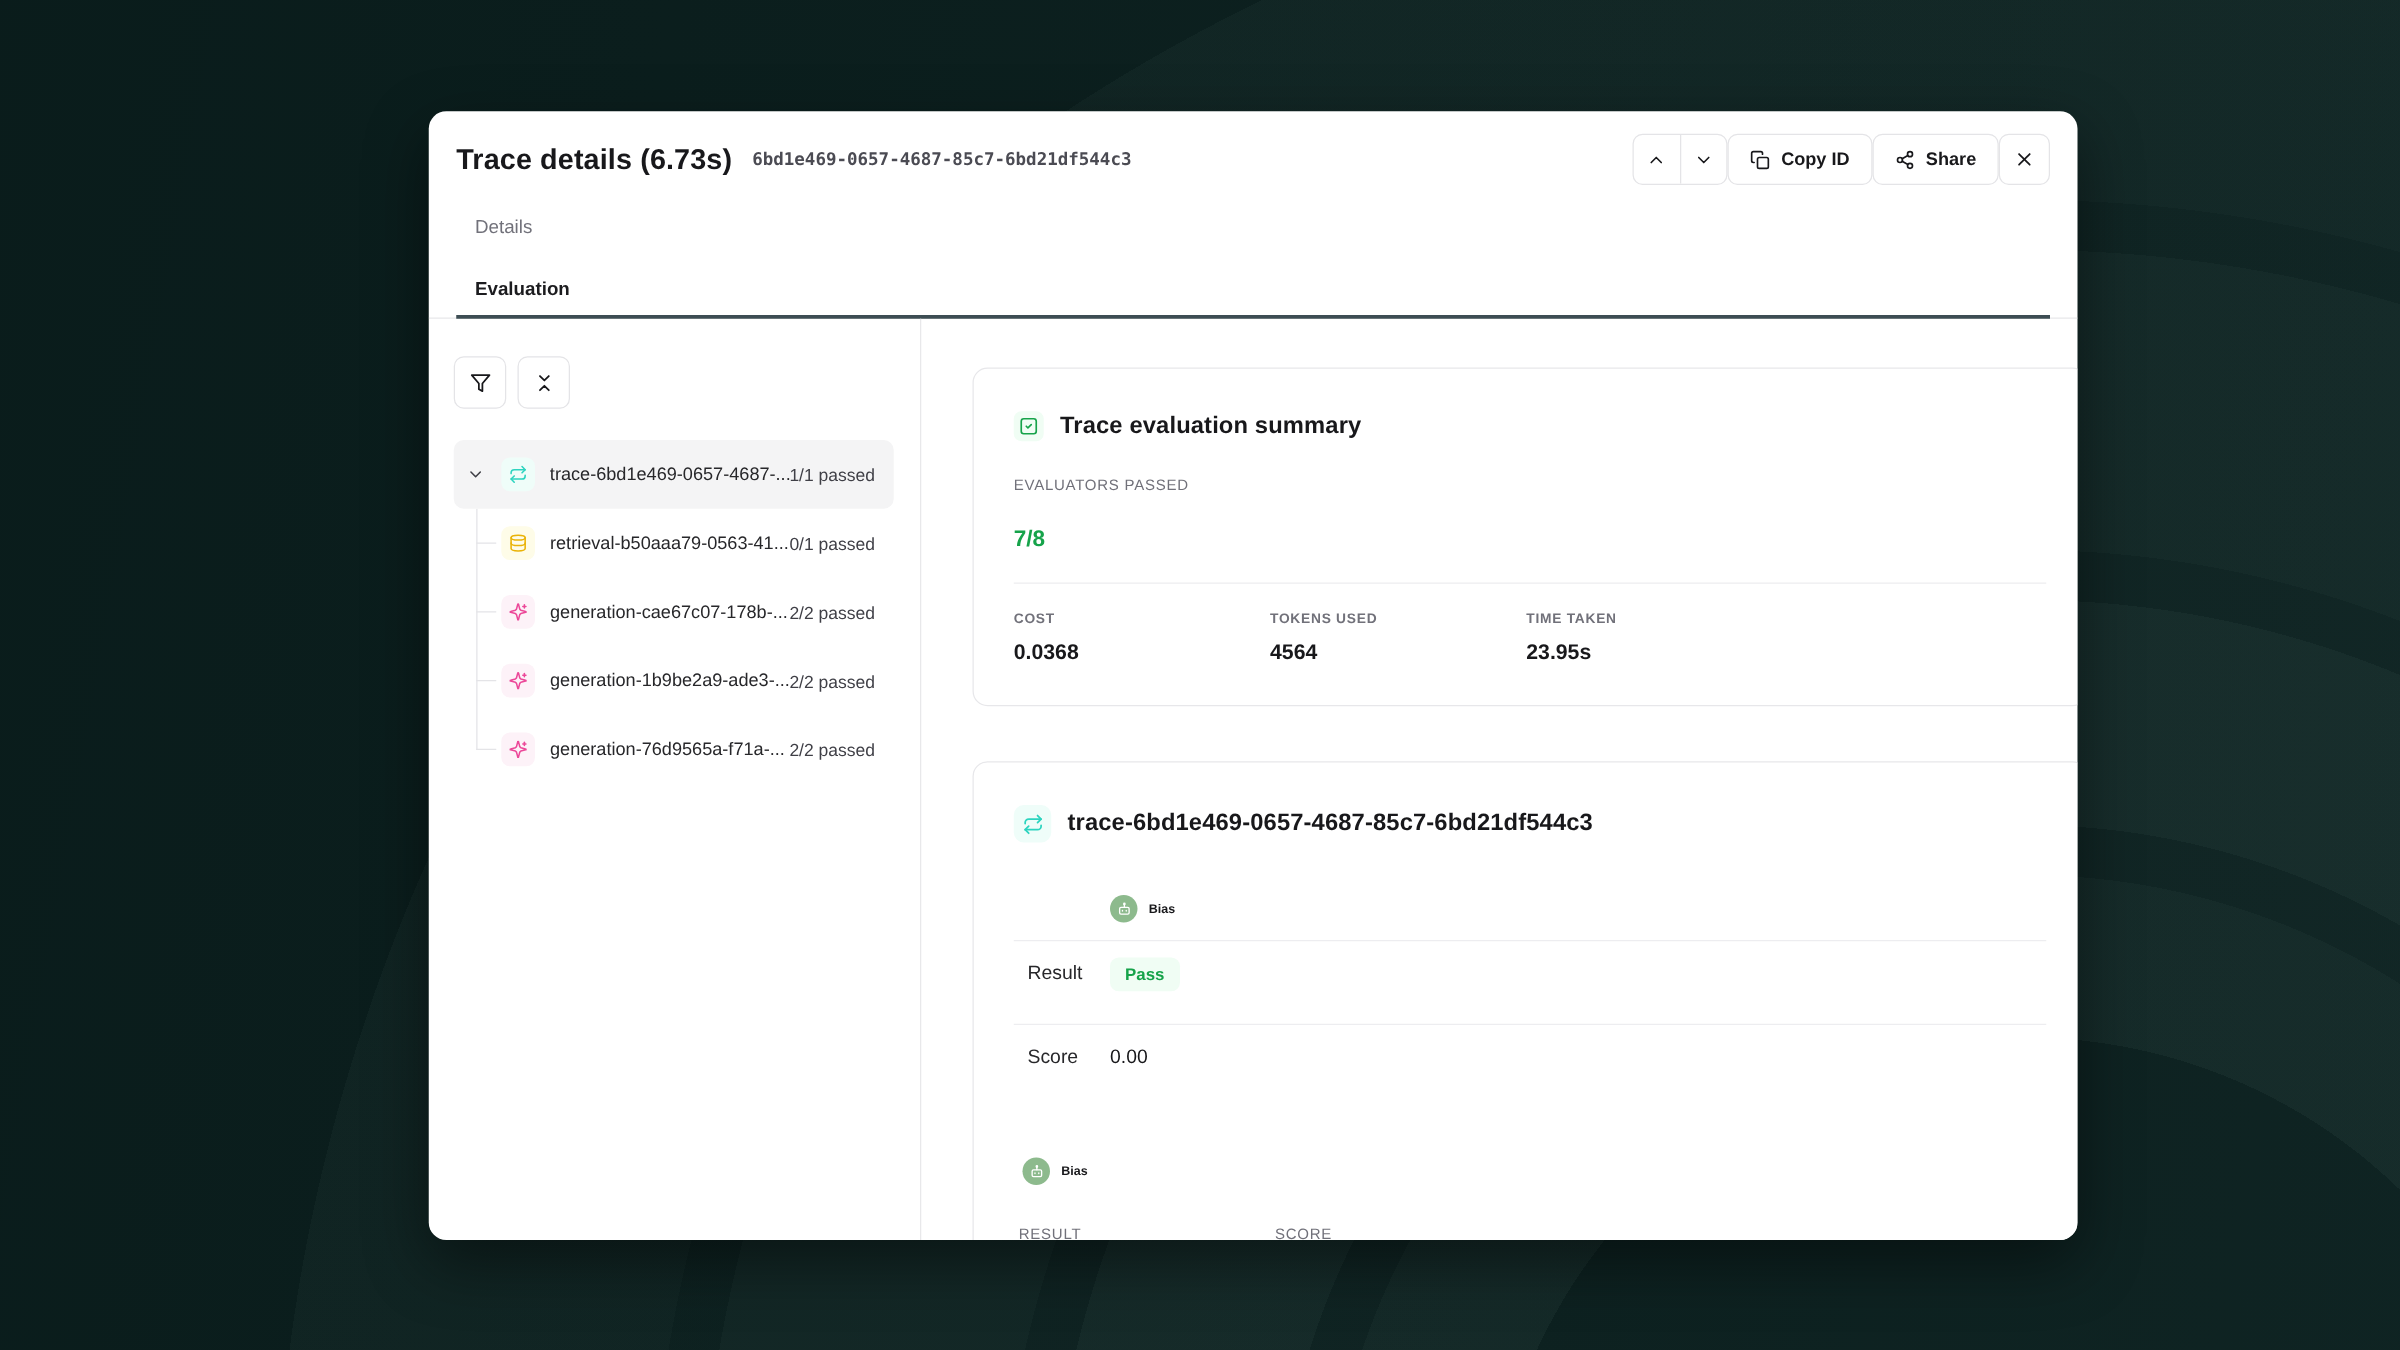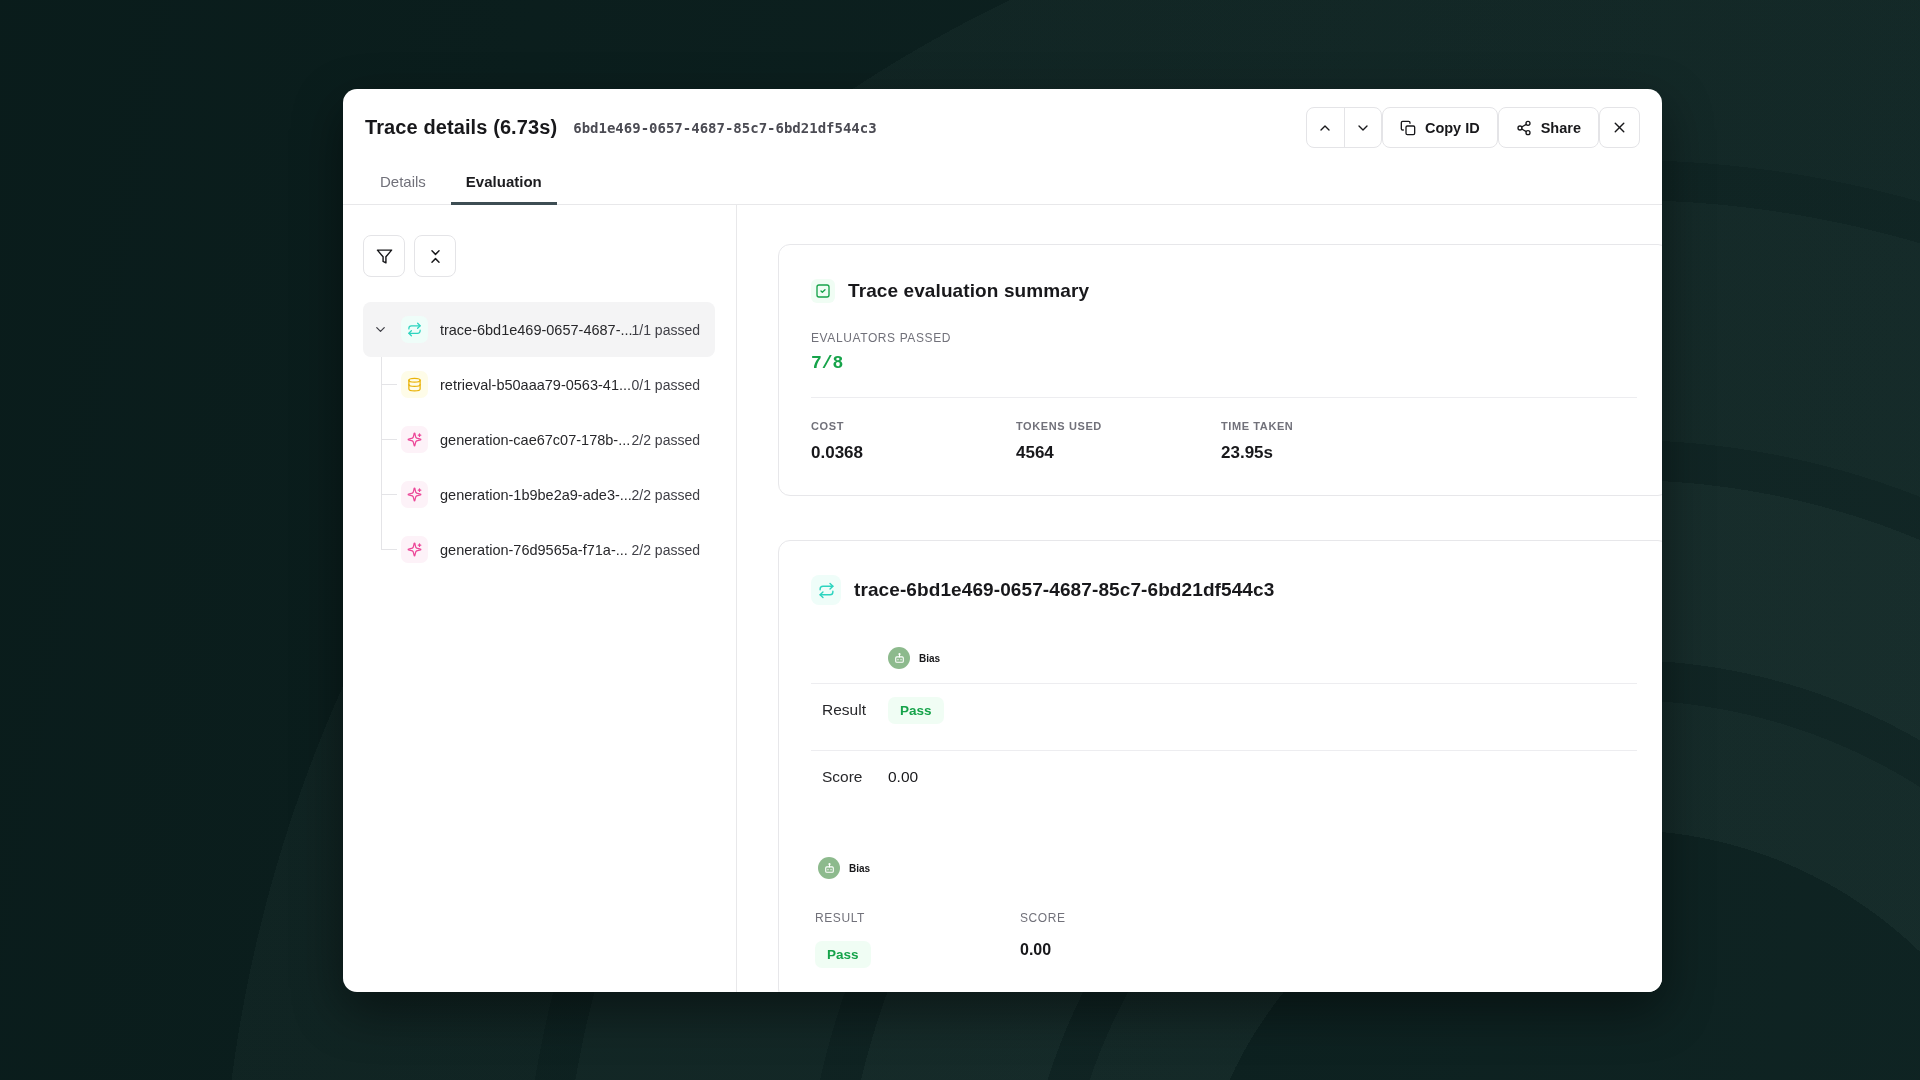--- a/index.html
+++ b/index.html
@@ -30,34 +30,34 @@
   .modal {
     position:absolute; left:343px; top:89px; width:1319px; height:903px;
     background:#fff; border-radius:14px; overflow:hidden;
     display:flex; flex-direction:column;
     box-shadow:0 18px 50px rgba(0,0,0,0.45);
   }
 
   
   .modal-header { display:flex; align-items:center; padding:18px 22px 0 22px; }
   .title-wrap { display:flex; align-items:center; gap:16px; min-width:0; }
-  .modal-title { font-size:20px; font-weight:700; letter-spacing:.1px; }
+  .modal-title { font-size:23px; font-weight:700; letter-spacing:.1px; }
   .trace-id { font-family:"DejaVu Sans Mono", monospace; font-size:14px; color:#4b4b53;font-weight:bold; }
   .header-actions { margin-left:auto; display:flex; align-items:center; }
   .btn-group { display:flex; height:41px; border:1px solid #e4e4e7; border-radius:8px; overflow:hidden; background:#fff; }
   .btn-group .seg { width:37px; display:flex; align-items:center; justify-content:center; cursor:pointer; }
   .btn-group .seg + .seg { border-left:1px solid #e4e4e7; }
   .btn { height:41px; display:flex; align-items:center; gap:9px; padding:0 17px;
          border:1px solid #e4e4e7; border-radius:8px; background:#fff;
          font-size:14.5px; font-weight:600; color:#18181b; cursor:pointer; }
   .icon-btn { width:41px; padding:0; justify-content:center; }
   .hicon { display:block; }
 
   
-  .tabs { display:flex; gap:10px; padding:0 22px; margin-top:16px; border-bottom:1px solid #e8e8ea; }
+  .tabs { display:flex; gap:10px; padding:0 22px; margin-top:16px; border-bottom:1px solid #e8e8ea;flex-direction:column; }
   .tab { padding:9px 15px 12px; font-size:15px; color:#71717a; border-bottom:3px solid transparent;
          margin-bottom:-1px; cursor:pointer; }
   .tab.active { color:#1c1c1f; font-weight:600; border-bottom-color:var(--tab_underline,#3d4d53); }
 
   
   .modal-body { flex:1; display:flex; min-height:0; }
 
   
   .sidebar { width:394px; flex:none; border-right:1px solid #e8e8ea; padding:30px 21px 0 20px; }
   .search-row { display:flex; gap:9px; }
@@ -94,21 +94,21 @@
   .card-inner { padding:34px 32px 32px; }
 
   .card-head { display:flex; align-items:center; gap:13px; }
   .card-title { font-size:19px; font-weight:700; letter-spacing:.1px; }
   .check-chip { width:24px; height:24px; border-radius:6px; background:var(--badge_bg,#f0fdf4);
                 display:flex; align-items:center; justify-content:center; color:var(--accent_green,#16a34a); }
   .trace-chip { width:30px; height:30px; border-radius:8px; background:var(--teal_bg,#effdf9);
                 display:flex; align-items:center; justify-content:center; color:var(--teal,#2dd4bf); }
 
   .ov-label { margin-top:28px; font-size:12px; letter-spacing:.6px; color:#71717a; font-weight:500; }
-  .ov-value { margin-top:8px; font-size:18px; font-weight:700; color:var(--accent_green,#16a34a);font-family:Liberation Mono, monospace; }
+  .ov-value { margin-top:26px; font-size:18px; font-weight:700; color:var(--accent_green,#16a34a); }
   .hdivider { height:1px; background:#ededf0; }
   .summary-divider { margin-top:24px; }
   .stats-row { display:flex; margin-top:22px; }
   .stat-col { width:205px; flex:none; }
   .stat-label { font-size:11px; letter-spacing:.6px; color:#71717a; font-weight:700; }
   .stat-value { margin-top:11px; font-size:17px; font-weight:700; color:#18181b; }
 
   .eval-head { display:flex; align-items:center; gap:9px; font-size:10px; font-weight:700; }
   .robot-chip { width:22px; height:22px; border-radius:50%; background:var(--robot_green,#8dba8d);
                 display:flex; align-items:center; justify-content:center; color:#fff; flex:none; }

